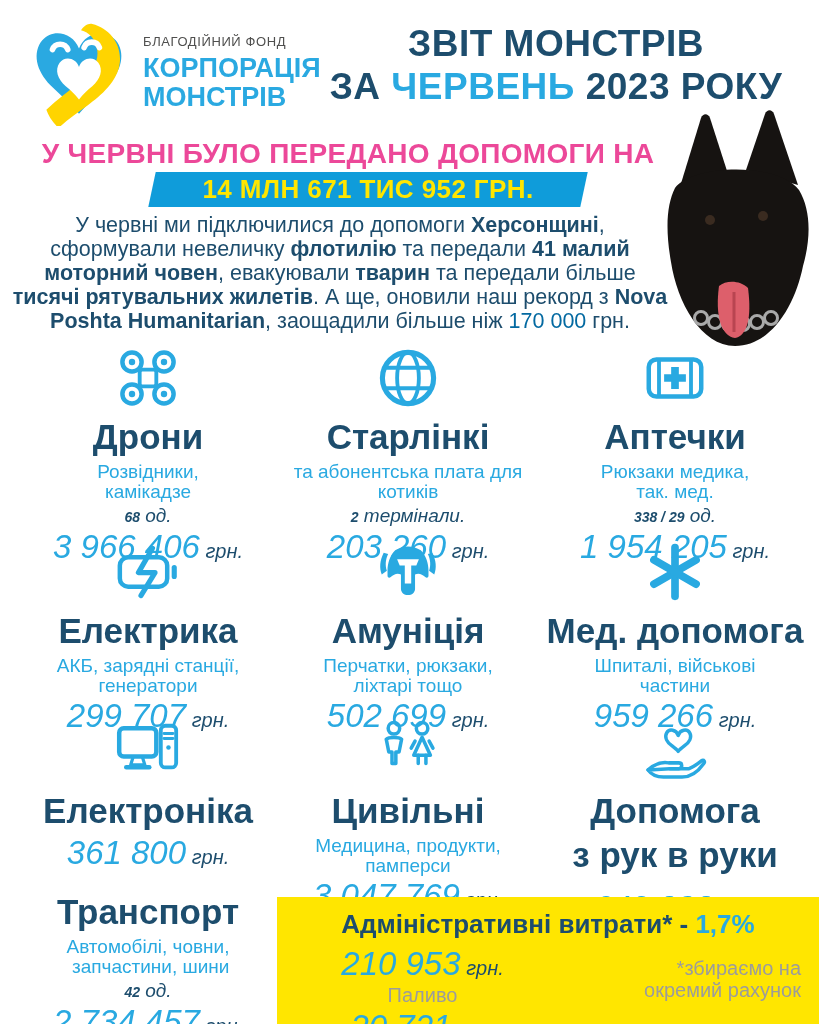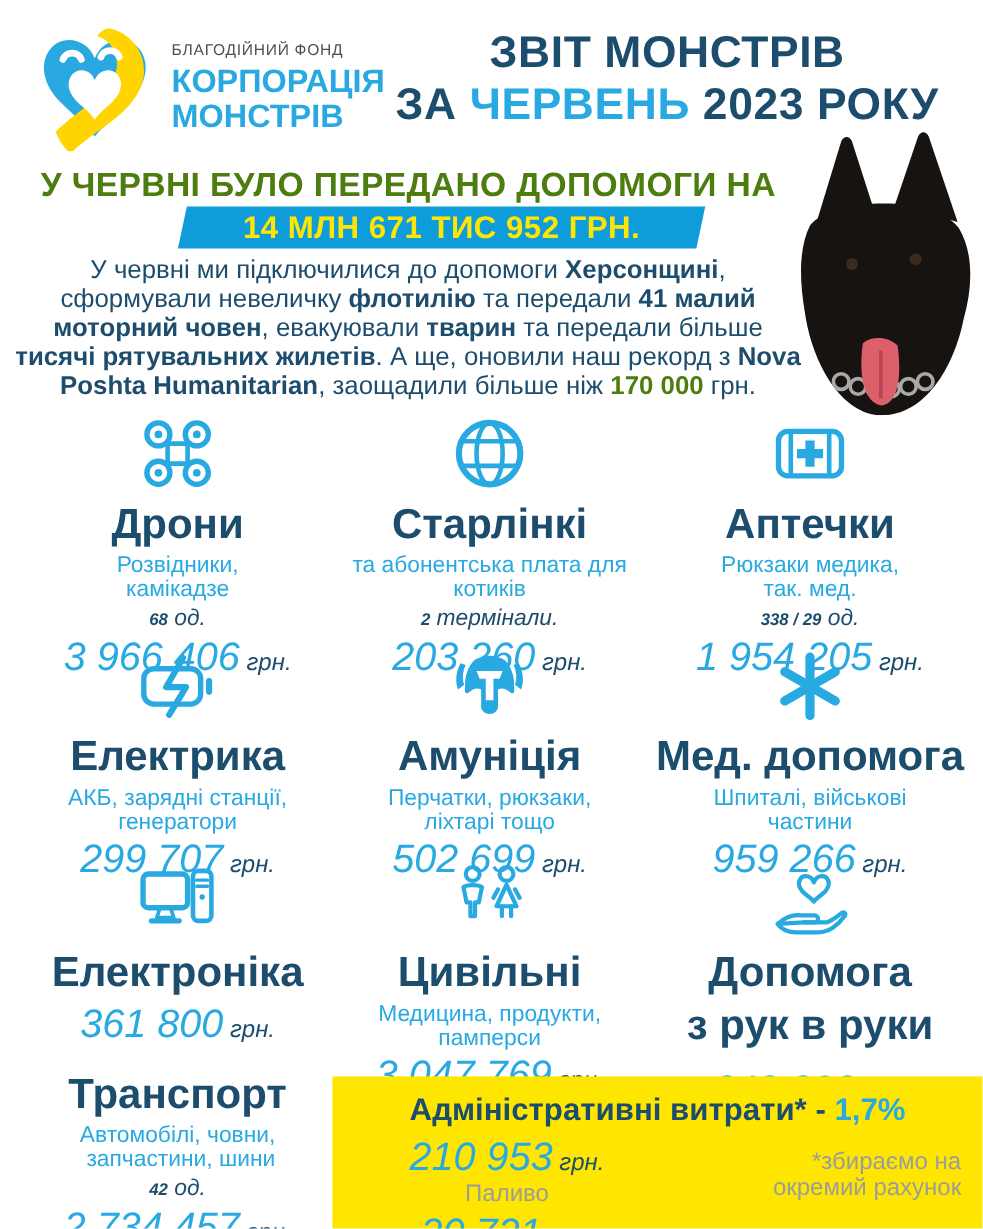--- a/index.html
+++ b/index.html
@@ -8,30 +8,30 @@
   
   .logo{position:absolute;left:28px;top:20px;display:flex;gap:13px;}
   .logo-heart{width:102px;height:106px;}
   .logo-text{padding-top:14px;}
   .logo-type{font-size:13px;color:#4f4f4e;letter-spacing:.6px;}
   .logo-name{font-size:27px;font-weight:700;color:#2aa9e1;line-height:1.08;margin-top:5px;}
   .title{position:absolute;left:306px;top:22px;width:500px;margin:0;text-align:center;
          font-size:37px;font-weight:700;color:#1d4d6d;line-height:1.17;letter-spacing:.5px;}
   .acc{color:#29a9e1;}
   
-  .lead{position:absolute;left:34px;top:138px;width:628px;text-align:left;
-        font-size:28px;font-weight:700;color:#4d7c0f;letter-spacing:.3px;}
+  .lead{position:absolute;left:34px;top:138px;width:628px;text-align:center;
+        font-size:28px;font-weight:700;color:#ec4899;letter-spacing:.3px;}
   .total-box{position:absolute;left:152px;top:172px;width:432px;height:35px;background:#0f9cda;
              transform:skewX(-12deg);}
   .total-box .inner{display:block;transform:skewX(12deg);text-align:center;line-height:35px;
                     font-size:26px;font-weight:700;color:#ffe600;letter-spacing:.4px;}
   .intro{position:absolute;left:12px;top:213px;width:656px;margin:0;text-align:center;
          font-size:21.5px;line-height:24px;color:#1d4d6d;}
   .intro .b{font-weight:700;}
-  .intro .accb{color:#4d7c0f;font-weight:700;}
+  .intro .accb{color:#0369a1;font-weight:400;}
   .dog{position:absolute;right:0;top:110px;width:166px;height:236px;}
   
   .grid{position:absolute;left:23px;top:338px;width:784px;display:grid;
         grid-template-columns:250px 270px 264px;grid-template-rows:194px 180px 178px;}
   .card{display:flex;flex-direction:column;align-items:center;text-align:center;padding-top:8px;}
   .card .icon{height:64px;margin-bottom:5px;flex:0 0 auto;}
   .card-title{font-size:35px;font-weight:700;color:#1d4d6d;white-space:pre-line;line-height:1.25;}
   .card-sub{font-size:19px;color:#29a9e1;line-height:1.06;white-space:pre-line;margin-top:3px;}
   .card-units{font-style:italic;color:#1d4d6d;font-size:19px;margin-top:3px;}
   .card-units .num{font-weight:700;font-size:14px;}

